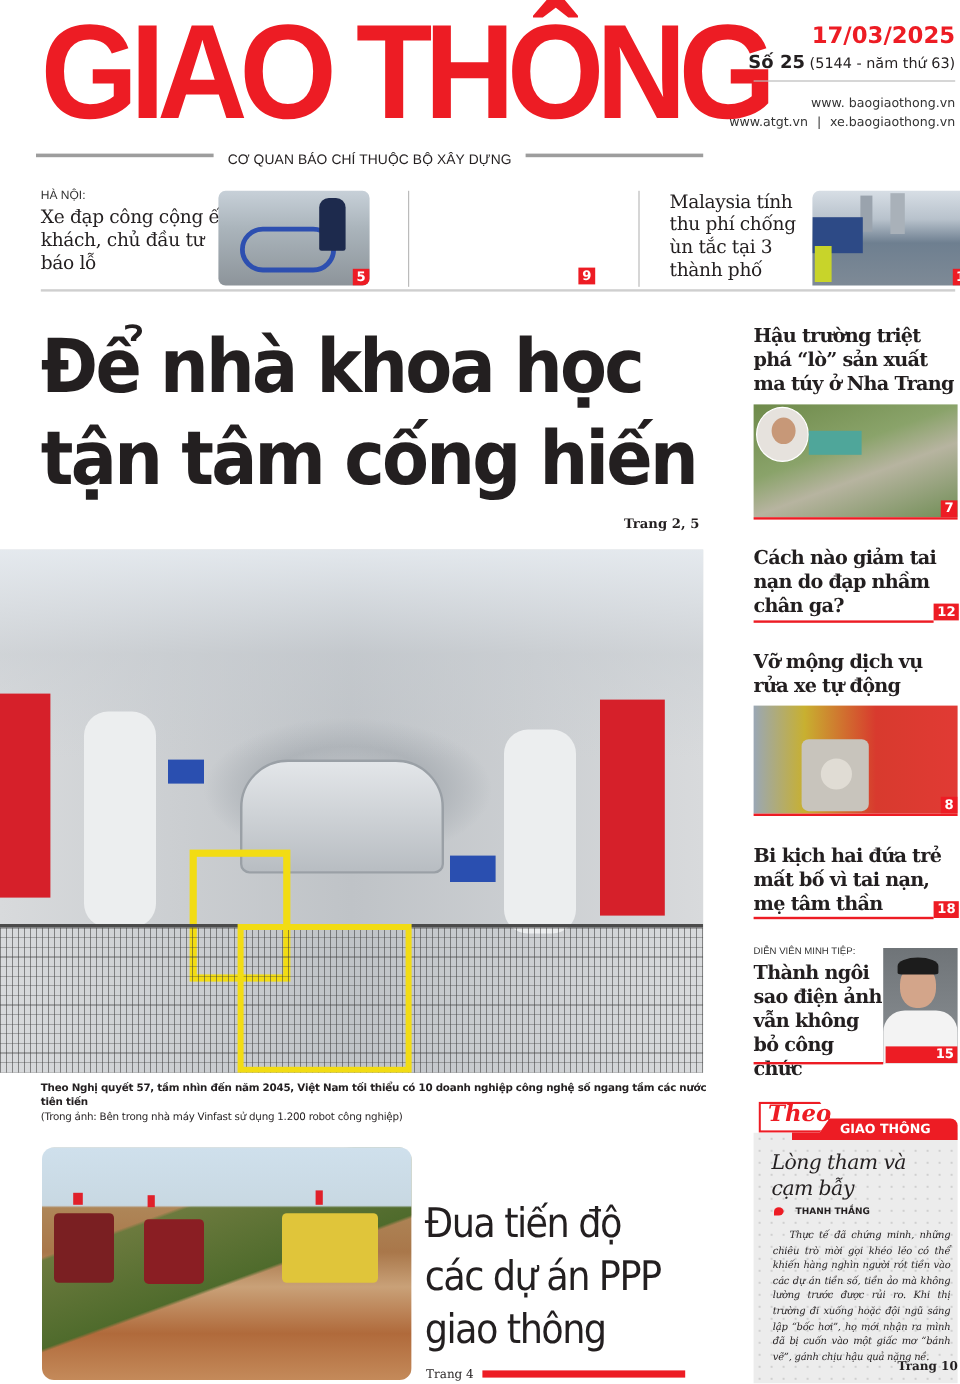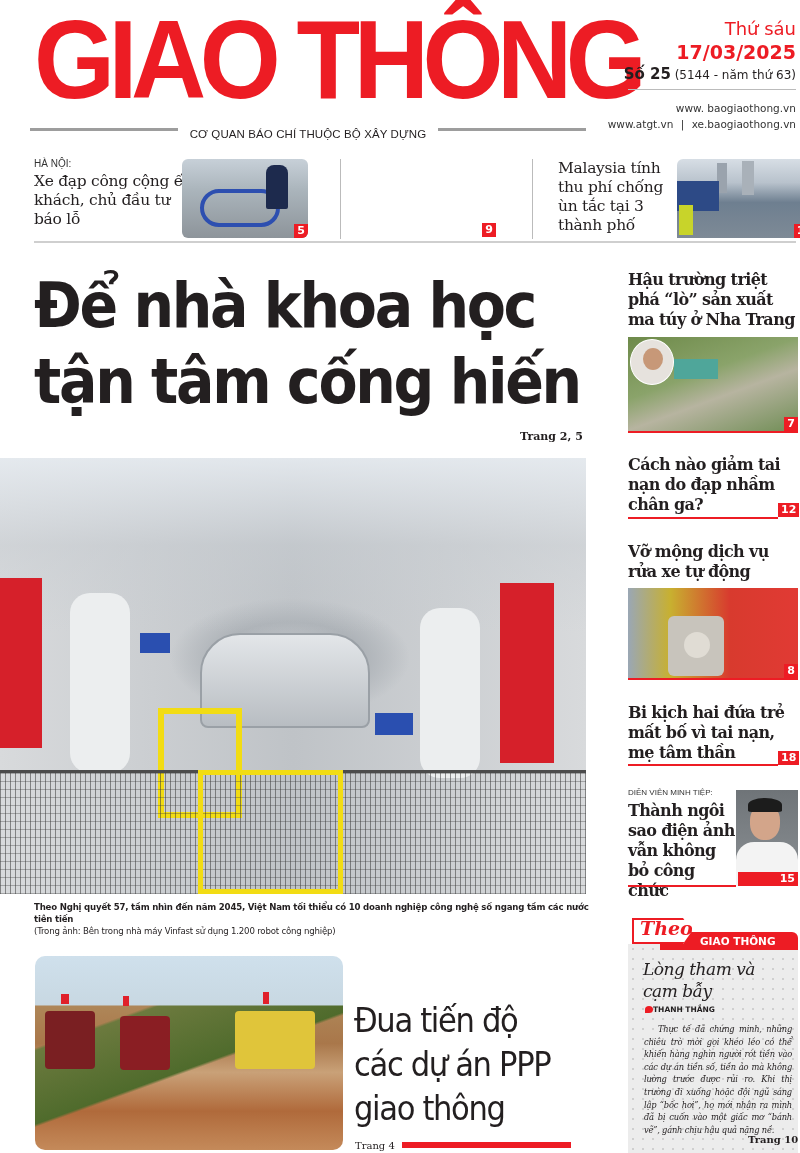--- a/index.html
+++ b/index.html
@@ -66,39 +66,38 @@
   .rc-photo { border-bottom: 2px solid #ed1c24; }
 
   
   .blog-box { left: 628px; top: 944px; width: 170px; height: 209px; background-color: #ececec;
     background-image: radial-gradient(#cfcfcf 1px, transparent 1.2px); background-size: 10px 10px; }
   .blog-head-bar { left: 660px; top: 932px; width: 138px; height: 18px; background: #ed1c24; border-radius: 0 6px 0 0; }
   .blog-head-label { left: 700px; top: 933px; font-family: "DejaVu Sans", sans-serif; font-weight: bold; color: #fff; font-size: 10.5px; line-height: 16px; }
   .blog-tag { left: 632px; top: 918px; width: 60px; height: 26px; background: #fff; border: 2px solid #ed1c24; clip-path: polygon(0 0, 85% 0, 100% 50%, 85% 100%, 0 100%); }
   .blog-tag-text { left: 640px; top: 917px; font-family: "DejaVu Serif", serif; font-style: italic; font-weight: bold; color: #ed1c24; font-size: 19px; }
   .blog-title { left: 643px; top: 958px; width: 150px; font-family: "DejaVu Serif", serif; font-style: italic; font-size: 17px; line-height: 22px; color: #231f20; letter-spacing: -0.5px; }
-  .blog-author { left: 645px; top: 1005px; font-family: "DejaVu Sans", sans-serif; font-weight: bold; font-size: 7.5px; color: #231f20; display: flex; align-items: center; gap: 0; }
+  .blog-author { left: 645px; top: 1005px; font-family: "DejaVu Sans", sans-serif; font-weight: bold; font-size: 7.5px; color: #231f20; display: flex; align-items: center; gap: 10px; }
   .blog-dot { width: 8px; height: 7px; background: #ed1c24; border-radius: 50% 50% 50% 0; }
   .blog-body { left: 644px; top: 1023px; width: 148px; font-family: "DejaVu Serif", serif; font-style: italic; font-size: 8.3px; line-height: 12.6px; color: #231f20; text-align: justify; text-indent: 14px; letter-spacing: -0.2px; }
   .blog-trang { left: 748px; top: 1134px; font-family: "DejaVu Serif", serif; font-weight: bold; font-size: 10px; }
 </style>
 </head>
 <body>
 
 <div class="abs logo">
   <div class="logo-text">GIAO THÔNG</div>
 </div>
 <div class="abs tagline-wrap">
   <div class="tagline-line"></div>
   <span class="tagline">CƠ QUAN BÁO CHÍ THUỘC BỘ XÂY DỰNG</span>
   <div class="tagline-line"></div>
 </div>
 
 <div class="abs dateblock">
-  <div class="weekday">Thứ sáu</div>
   <div class="date">17/03/2025</div>
   <div class="issue">
     <b>Số 25</b>
     <span>(5144 - năm thứ 63)</span>
   </div>
   <div class="issue-rule"></div>
   <div class="web">
     <div><span>www. baogiaothong.vn</span></div>
     <div>
       <span>www.atgt.vn</span>

